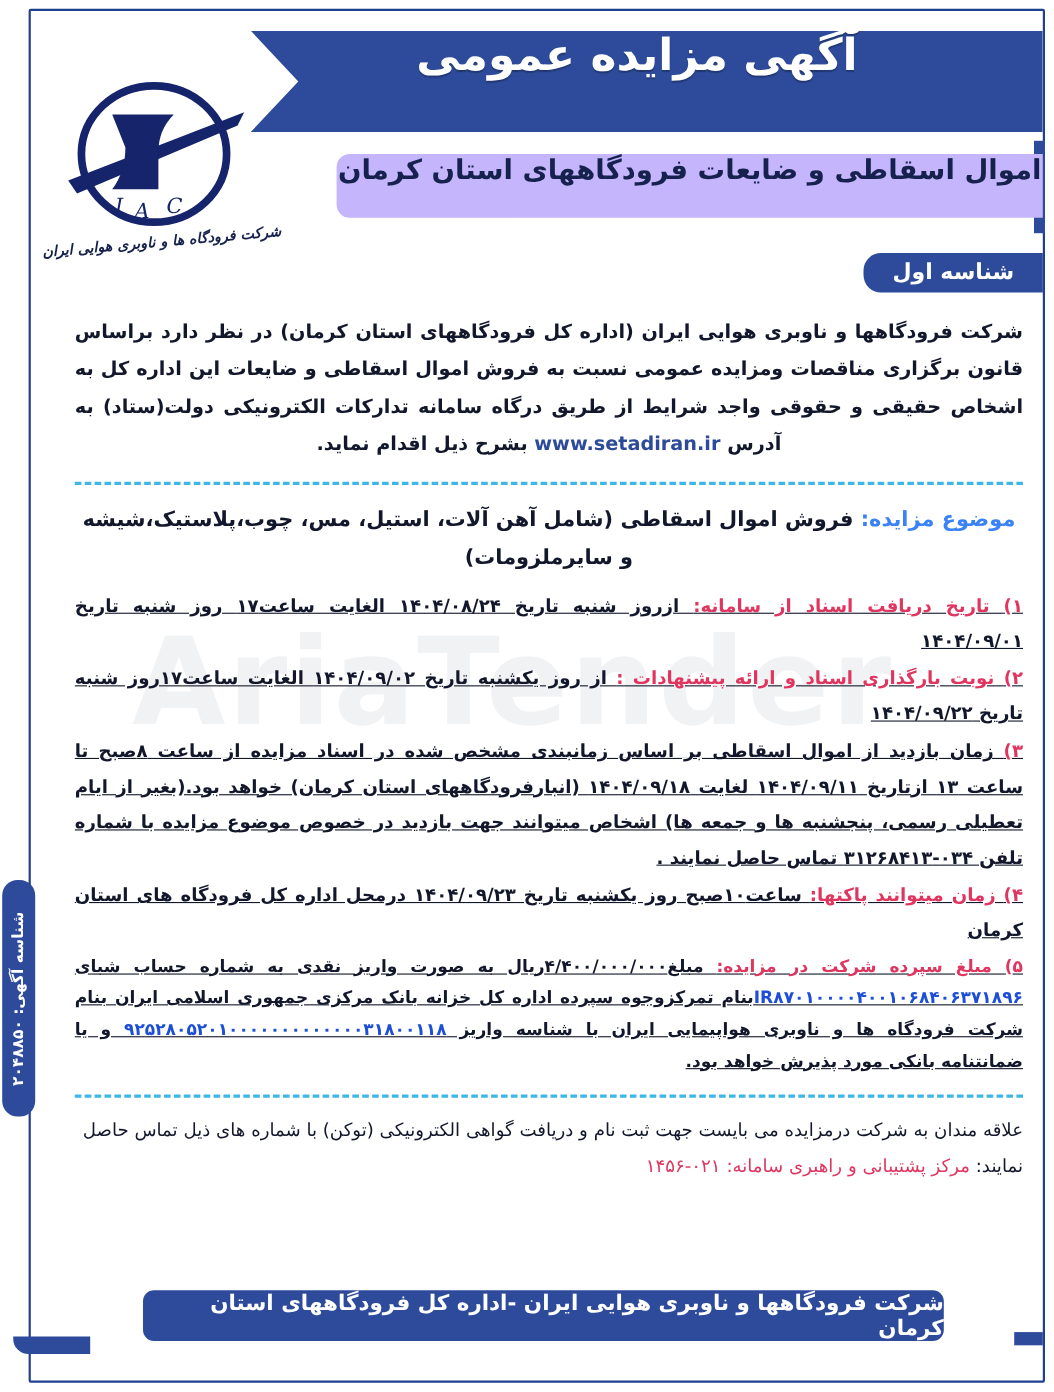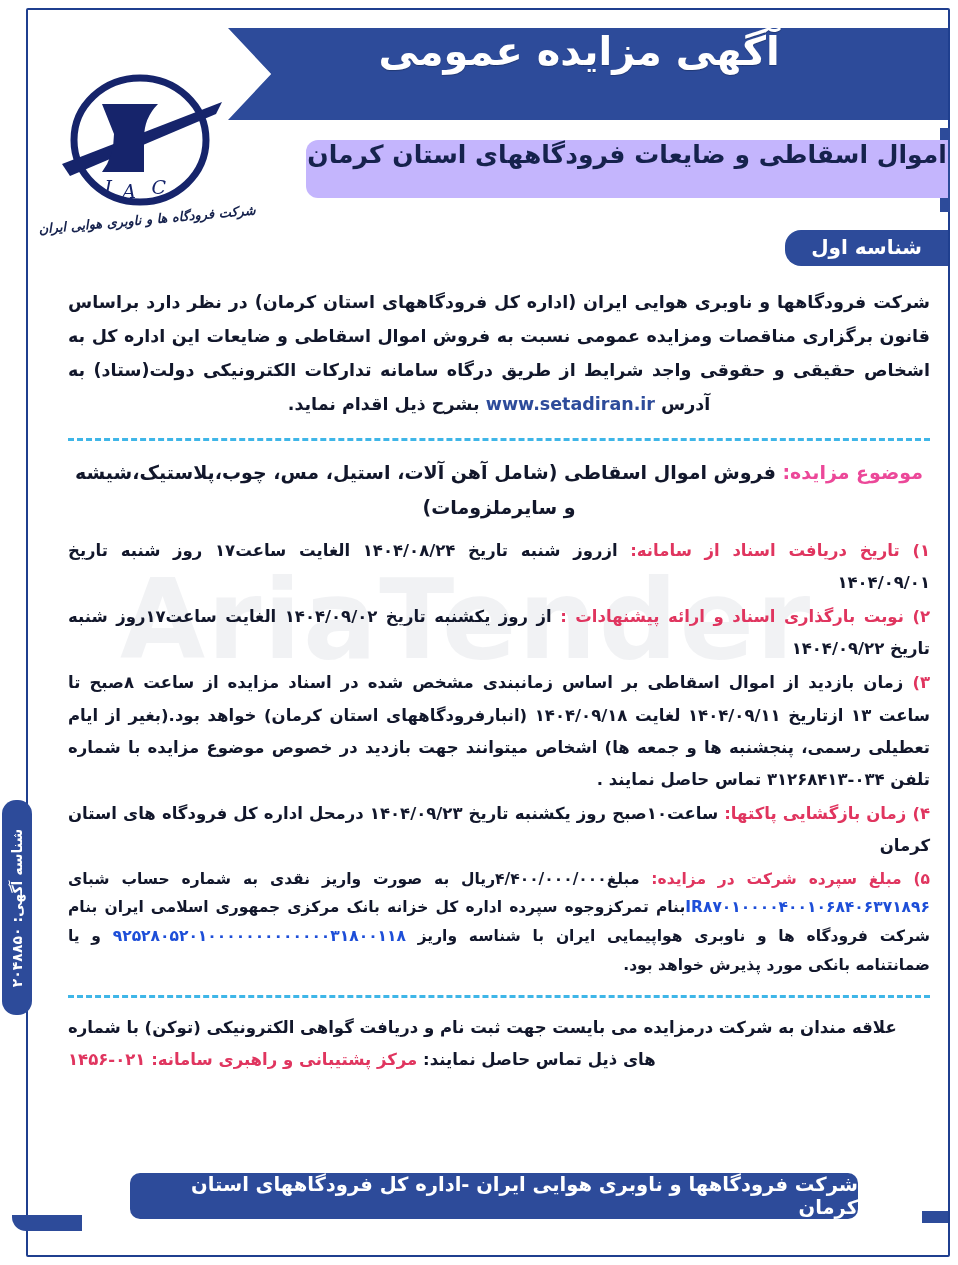--- a/index.html
+++ b/index.html
@@ -167,45 +167,46 @@
     margin: 16px 0 14px 0;
   }
 
   .subject {
     text-align: center;
     font-size: 19px;
     font-weight: bold;
     color: #12172b;
     line-height: 1.85;
   }
-  .subject .lbl { color: #ec4899; }
+  .subject .lbl { color: #3b82f6; }
 
   .list { margin-top: 10px; }
 
   .item {
     color: #12172b;
     font-size: 16.5px;
     font-weight: bold;
     line-height: 1.95;
     text-align: justify;
     text-align-last: right;
     margin-bottom: 2px;
+    text-decoration: underline;
   }
   .item .num { color: #e0355f; }
   .item .lbl { color: #e0355f; }
   .item .red { color: #1d4ed8; }
 
   .item.compact { font-size: 15.5px; line-height: 1.85; }
 
   .closing {
     margin-top: 6px;
-    text-align: left;
+    text-align: right;
     color: #12172b;
     font-size: 16.5px;
-    font-weight: bold;
+    font-weight: normal;
     line-height: 1.95;
   }
   .closing .red { color: #e0355f; }
 
   
   .footer-bar {
     position: absolute;
     left: 130px;
     right: 100px;
     bottom: 46px;
@@ -322,21 +323,21 @@
 
       <p class="item">
         <span class="num">۲)</span><span class="lbl"> نوبت بارگذاری اسناد و ارائه پیشنهادات :</span><span> از روز یکشنبه تاریخ ۱۴۰۴/۰۹/۰۲ الغایت ساعت۱۷روز شنبه تاریخ ۱۴۰۴/۰۹/۲۲</span>
       </p>
 
       <p class="item">
         <span class="num">۳)</span><span> زمان بازدید از اموال اسقاطی بر اساس زمانبندی مشخص شده در اسناد مزایده از ساعت ۸صبح تا ساعت ۱۳ ازتاریخ ۱۴۰۴/۰۹/۱۱ لغایت ۱۴۰۴/۰۹/۱۸ (انبارفرودگاههای استان کرمان) خواهد بود.(بغیر از ایام تعطیلی رسمی، پنجشنبه ها و جمعه ها) اشخاص میتوانند جهت بازدید در خصوص موضوع مزایده با شماره تلفن ۰۳۴-۳۱۲۶۸۴۱۳ تماس حاصل نمایند .</span>
       </p>
 
       <p class="item">
-        <span class="num">۴)</span><span class="lbl"> زمان بازگشایی پاکتها:</span><span> ساعت۱۰صبح روز یکشنبه تاریخ ۱۴۰۴/۰۹/۲۳ درمحل اداره کل فرودگاه های استان کرمان</span>
+        <span class="num">۴)</span><span class="lbl"> زمان میتوانند پاکتها:</span><span> ساعت۱۰صبح روز یکشنبه تاریخ ۱۴۰۴/۰۹/۲۳ درمحل اداره کل فرودگاه های استان کرمان</span>
       </p>
 
       <p class="item compact">
         <span class="num">۵)</span><span class="lbl"> مبلغ سپرده شرکت در مزایده:</span><span> مبلغ۴/۴۰۰/۰۰۰/۰۰۰ریال به صورت واریز نقدی به شماره حساب شبای </span><span class="red">IR۸۷۰۱۰۰۰۰۴۰۰۱۰۶۸۴۰۶۳۷۱۸۹۶</span><span>بنام تمرکزوجوه سپرده اداره کل خزانه بانک مرکزی جمهوری اسلامی ایران بنام شرکت فرودگاه ها و ناوبری هواپیمایی ایران با شناسه واریز </span><span class="red">۹۲۵۲۸۰۵۲۰۱۰۰۰۰۰۰۰۰۰۰۰۰۰۳۱۸۰۰۱۱۸</span><span> و یا ضمانتنامه بانکی مورد پذیرش خواهد بود.</span>
       </p>
 
     </div>
 
     <div class="divider"></div>
 

